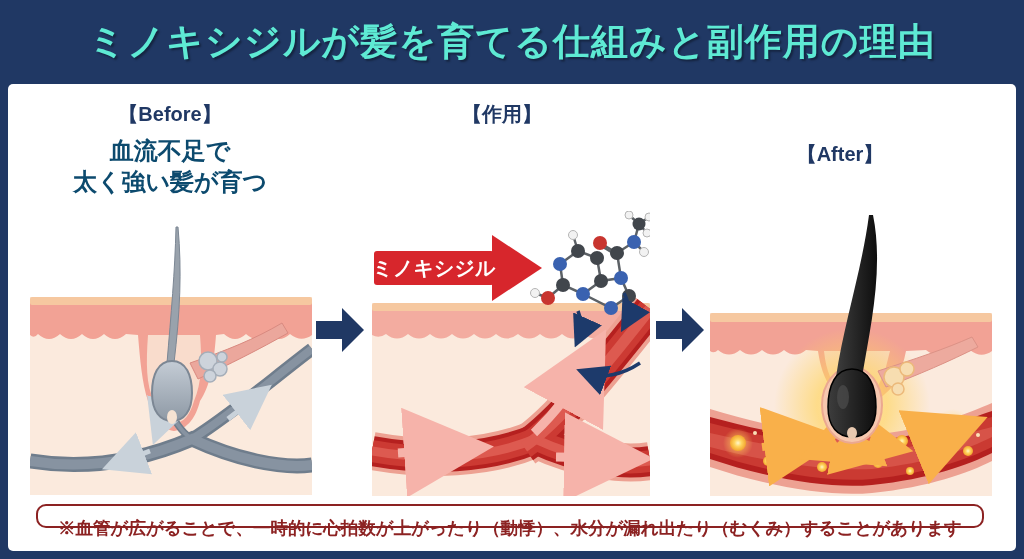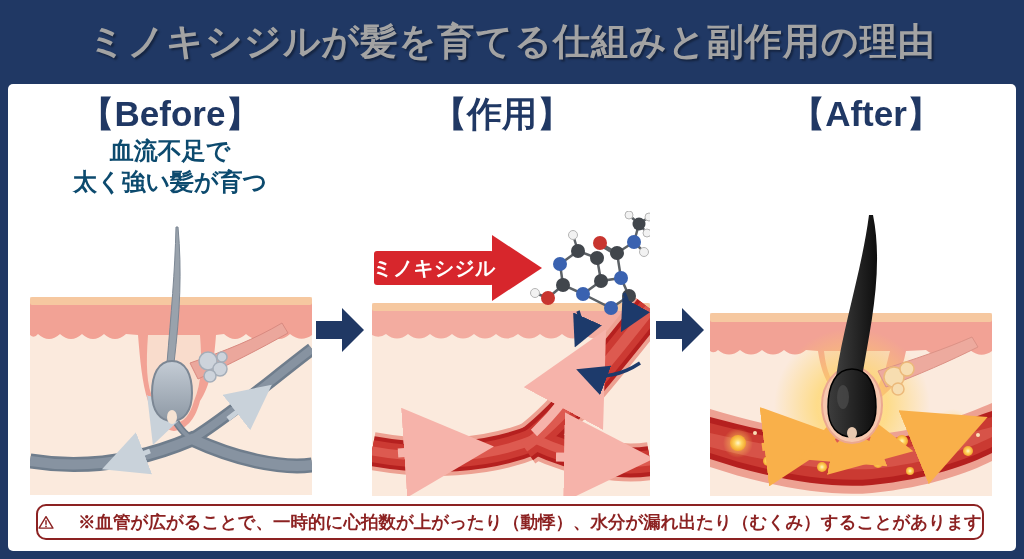--- a/index.html
+++ b/index.html
@@ -6,50 +6,50 @@
   body{
     width:1024px;height:559px;position:relative;overflow:hidden;
     background:var(--navy,#203864);
     font-family:"Liberation Sans",sans-serif;
   }
   .title-bar{
     position:absolute;left:0;top:0;width:1024px;height:84px;
     display:flex;align-items:center;justify-content:center;
   }
   .title-bar h1{
-    margin:0;color:#a3a3a3;font-size:37px;font-weight:bold;letter-spacing:1px;
+    margin:0;color:#5eead4;font-size:37px;font-weight:bold;letter-spacing:1px;
     text-shadow:2px 2px 2px rgba(0,0,0,.35);
   }
   .content{
     position:absolute;left:8px;top:84px;width:1008px;height:467px;
     background:#fff;border-radius:5px;
   }
   .col{
     position:absolute;top:14px;text-align:center;
   }
   .col .tag{
-    font-size:35px;font-weight:bold;color:var(--navy,#203864);line-height:32px;
+    font-size:20px;font-weight:bold;color:var(--navy,#203864);line-height:32px;
   }
   .col .desc{
     margin-top:5px;font-size:24px;font-weight:bold;color:#0c4a6e;line-height:31px;
   }
   .col1{left:14px;width:296px;}
   .col2{left:346px;width:296px;}
-  .col3{left:708px;width:300px;}
+  .col3{left:682px;width:300px;margin-top:40px;}
   .illus{position:absolute;top:127px;}
   .illus1{left:22px;}
   .illus2{left:364px;}
   .illus3{left:702px;}
   .conn{position:absolute;top:222px;width:50px;height:48px;}
   .conn1{left:308px;}
   .conn2{left:648px;}
   .warning{
-    position:absolute;left:28px;top:420px;width:948px;height:36px;
+    position:absolute;left:28px;top:420px;width:948px;height:24px;
     border:2.5px solid var(--warning-red,#8c2222);border-radius:10px;background:#fff;
-    display:flex;align-items:center;justify-content:center;gap:24px;box-sizing:border-box;
+    display:flex;align-items:center;justify-content:center;gap:24px;box-sizing:border-box;flex-direction:column;
   }
   .warning .wtext{
     font-size:17.5px;font-weight:bold;color:var(--warning-red,#8c2222);white-space:nowrap;
   }
 </style>
 </head>
 <body>
 
 <header class="title-bar">
   <h1>ミノキシジルが髪を育てる仕組みと副作用の理由</h1>

